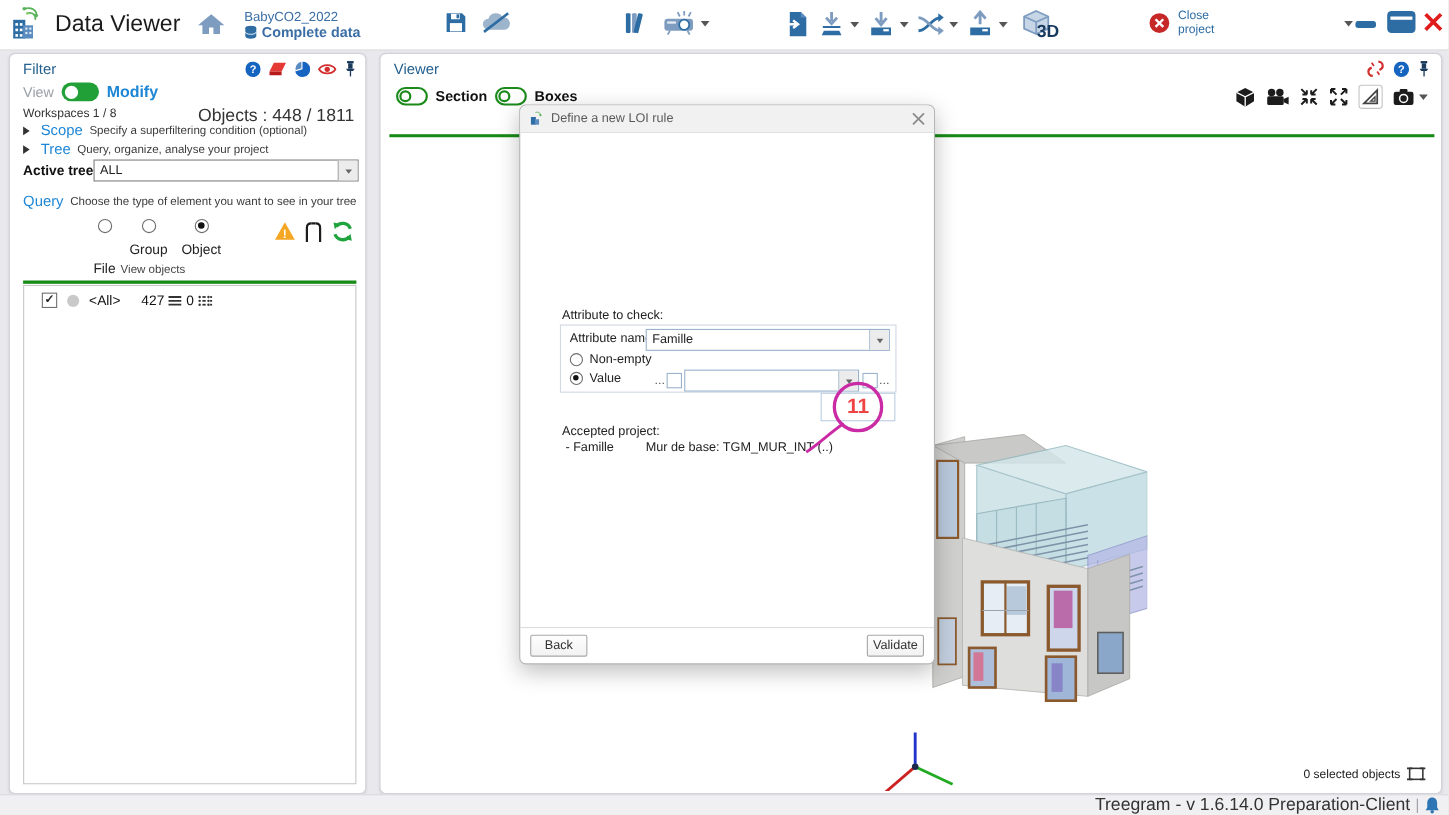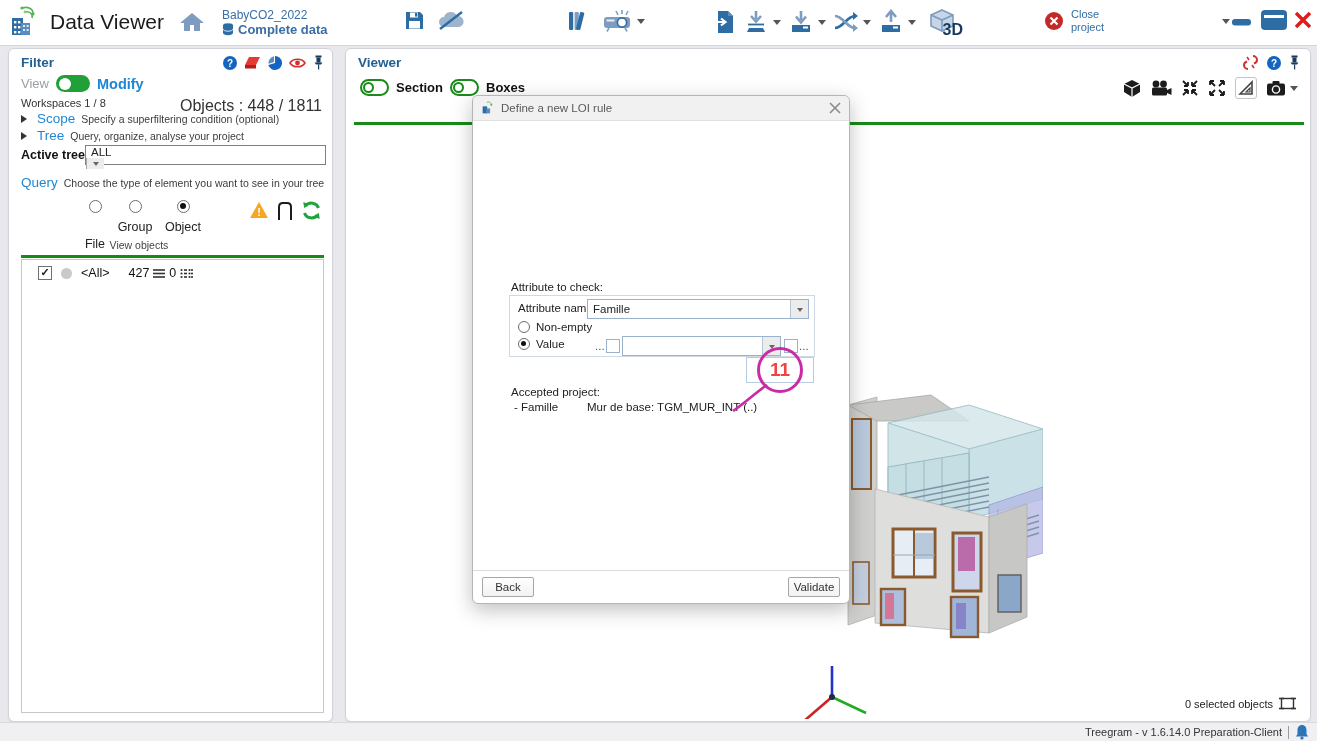--- a/index.html
+++ b/index.html
@@ -8,56 +8,56 @@
   .r{display:flex;align-items:center;}
   .ic{display:inline-flex;align-items:center;justify-content:center;}
   
   #topbar{position:absolute;left:0;top:0;width:1317px;height:45px;background:#ffffff;border-bottom:1px solid #d4d4da;}
   .appTitle{font-size:21px;color:#1c1c1c;}
   .projName{font-size:12px;color:#3a6ea5;line-height:14px;}
   .projSub{font-size:13px;color:#3a6ea5;font-weight:600;}
   .caret{width:0;height:0;border:4px solid transparent;border-top:5px solid #555;margin-top:4px;}
   
   .panel{position:absolute;background:#fff;border:1px solid #d2d2da;border-radius:6px;box-shadow:0 1px 2px rgba(0,0,0,.07);}
-  .ptitle{font-weight:700;color:#24608f;font-size:13.5px;}
+  .ptitle{font-weight:400;color:#24608f;font-size:13.5px;}
   .gline{height:3px;background:#178a17;}
   .blue{color:#1e87d5;}
   .hint{font-size:10.5px;color:#3c3c3c;}
   .tri{width:0;height:0;border:4px solid transparent;border-left:6px solid #333;display:inline-block;}
   
   .tgl{width:34px;height:17px;border-radius:9px;background:#21a038;position:relative;}
   .tgl::after{content:"";position:absolute;left:3px;top:2.5px;width:12px;height:12px;border-radius:50%;background:#fff;}
   
   .tglo{width:25px;height:13px;border:2.5px solid #1b8a1b;border-radius:9px;background:#fff;position:relative;}
   .tglo::after{content:"";position:absolute;left:1px;top:0.5px;width:7px;height:7px;border:2.5px solid #1b8a1b;border-radius:50%;background:#fff;}
   
   .combo{display:flex;align-items:stretch;background:#fff;border:1px solid #9ab2cc;height:18px;}
   .combo .val{flex:1;padding:0 5px;font-size:11.5px;color:#222;display:flex;align-items:center;}
   .combo .dd{width:17px;background:#ececec;border-left:1px solid #b5c6d8;display:flex;align-items:center;justify-content:center;}
   .combo .dd::after{content:"";border:3.5px solid transparent;border-top:4.5px solid #666;margin-top:4px;}
-  .combo.gray{border-color:#7f7f7f;flex-direction:column;}
+  .combo.gray{border-color:#7f7f7f;}
   .combo.gray .dd{border-left-color:#aaa;}
   .cbx{width:12px;height:12px;border:1px solid #9ab2cc;background:#fff;display:inline-block;}
   .cbx.dark{border-color:#707070;font-size:11px;font-weight:700;color:#222;line-height:11px;text-align:center;}
   .rad{width:13px;height:13px;border:1.5px solid #6d6d6d;border-radius:50%;background:#fff;box-sizing:border-box;}
   .rad.sel{position:relative;}
   .rad.sel::after{content:"";position:absolute;left:2px;top:2px;width:6px;height:6px;border-radius:50%;background:#111;}
   .rad.sm{width:12px;height:12px;}
   .rad.sm.sel::after{left:1.8px;top:1.8px;width:5.5px;height:5.5px;}
   .btn{background:linear-gradient(#fefefe,#f2f2f2);border:1px solid #a6a6a6;border-radius:2px;font-size:11.5px;color:#333;display:flex;align-items:center;justify-content:center;font-family:"Liberation Sans",sans-serif;}
   
   #dialog{position:absolute;left:472px;top:95px;width:376px;height:507px;background:#fff;border:1px solid #b5b5b5;border-radius:6px;box-shadow:0 6px 20px rgba(0,0,0,.25);z-index:10;}
   #dlgTitle{height:24px;background:#f2f1f1;border-bottom:1px solid #e0e0e0;border-radius:6px 6px 0 0;display:flex;align-items:center;padding:0 8px;gap:6px;}
   #dlgTitle .t{font-size:11.5px;color:#5a5a5a;flex:1;}
   .grpbox{position:absolute;border:1px solid #cfd8e3;background:#fff;}
   .lbl{font-size:11.5px;color:#222;}
   .ann{border:3.5px solid #cb2aa5;border-radius:50%;color:#ef4444;font-weight:700;font-size:19px;display:flex;align-items:center;justify-content:center;background:transparent;}
   
   #statusbar{position:absolute;left:0;top:722px;width:1317px;height:19px;background:#f0eff2;border-top:1px solid #dadade;display:flex;align-items:center;justify-content:flex-end;gap:6px;padding-right:8px;box-sizing:border-box;}
-  #statusbar .v{font-size:11px;color:#333;margin-left:44px;}
+  #statusbar .v{font-size:16px;color:#333;margin-left:44px;}
   .sep{width:1px;height:13px;background:#9a9aa0;}
   svg{display:block;}
 </style>
 </head>
 <body>
 
 <div id="screen">
 
   <div id="topbar">
 

